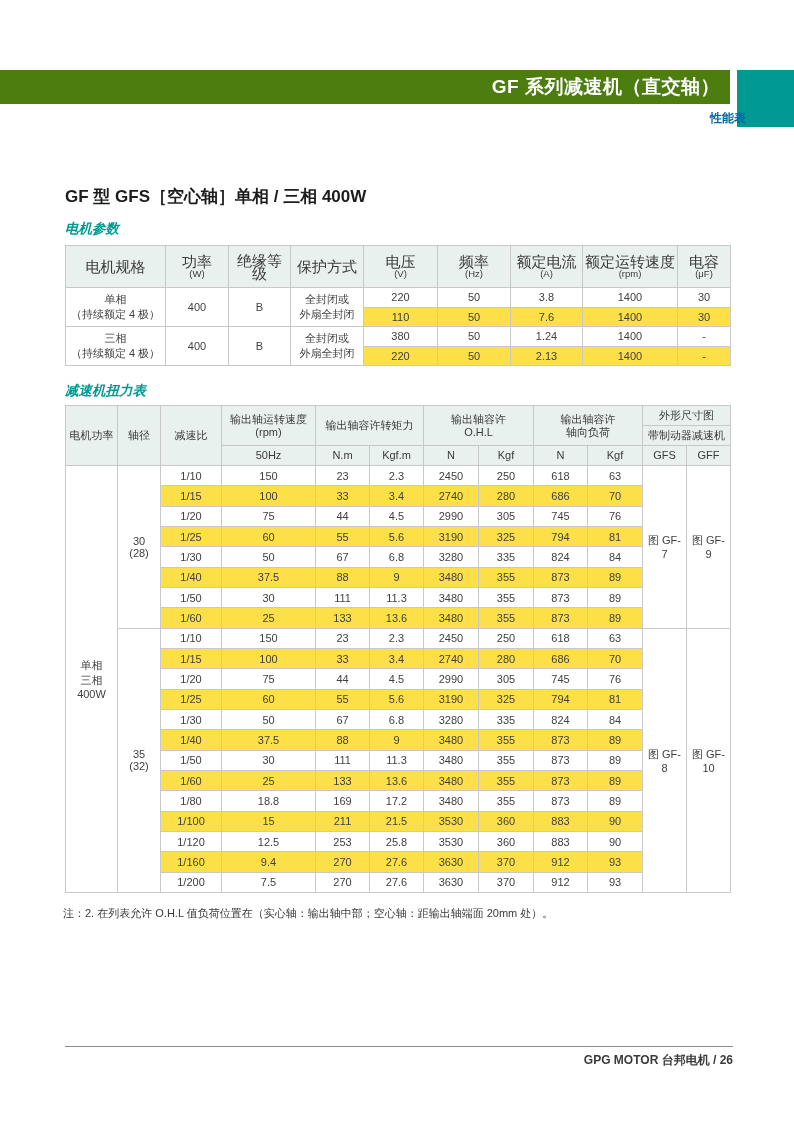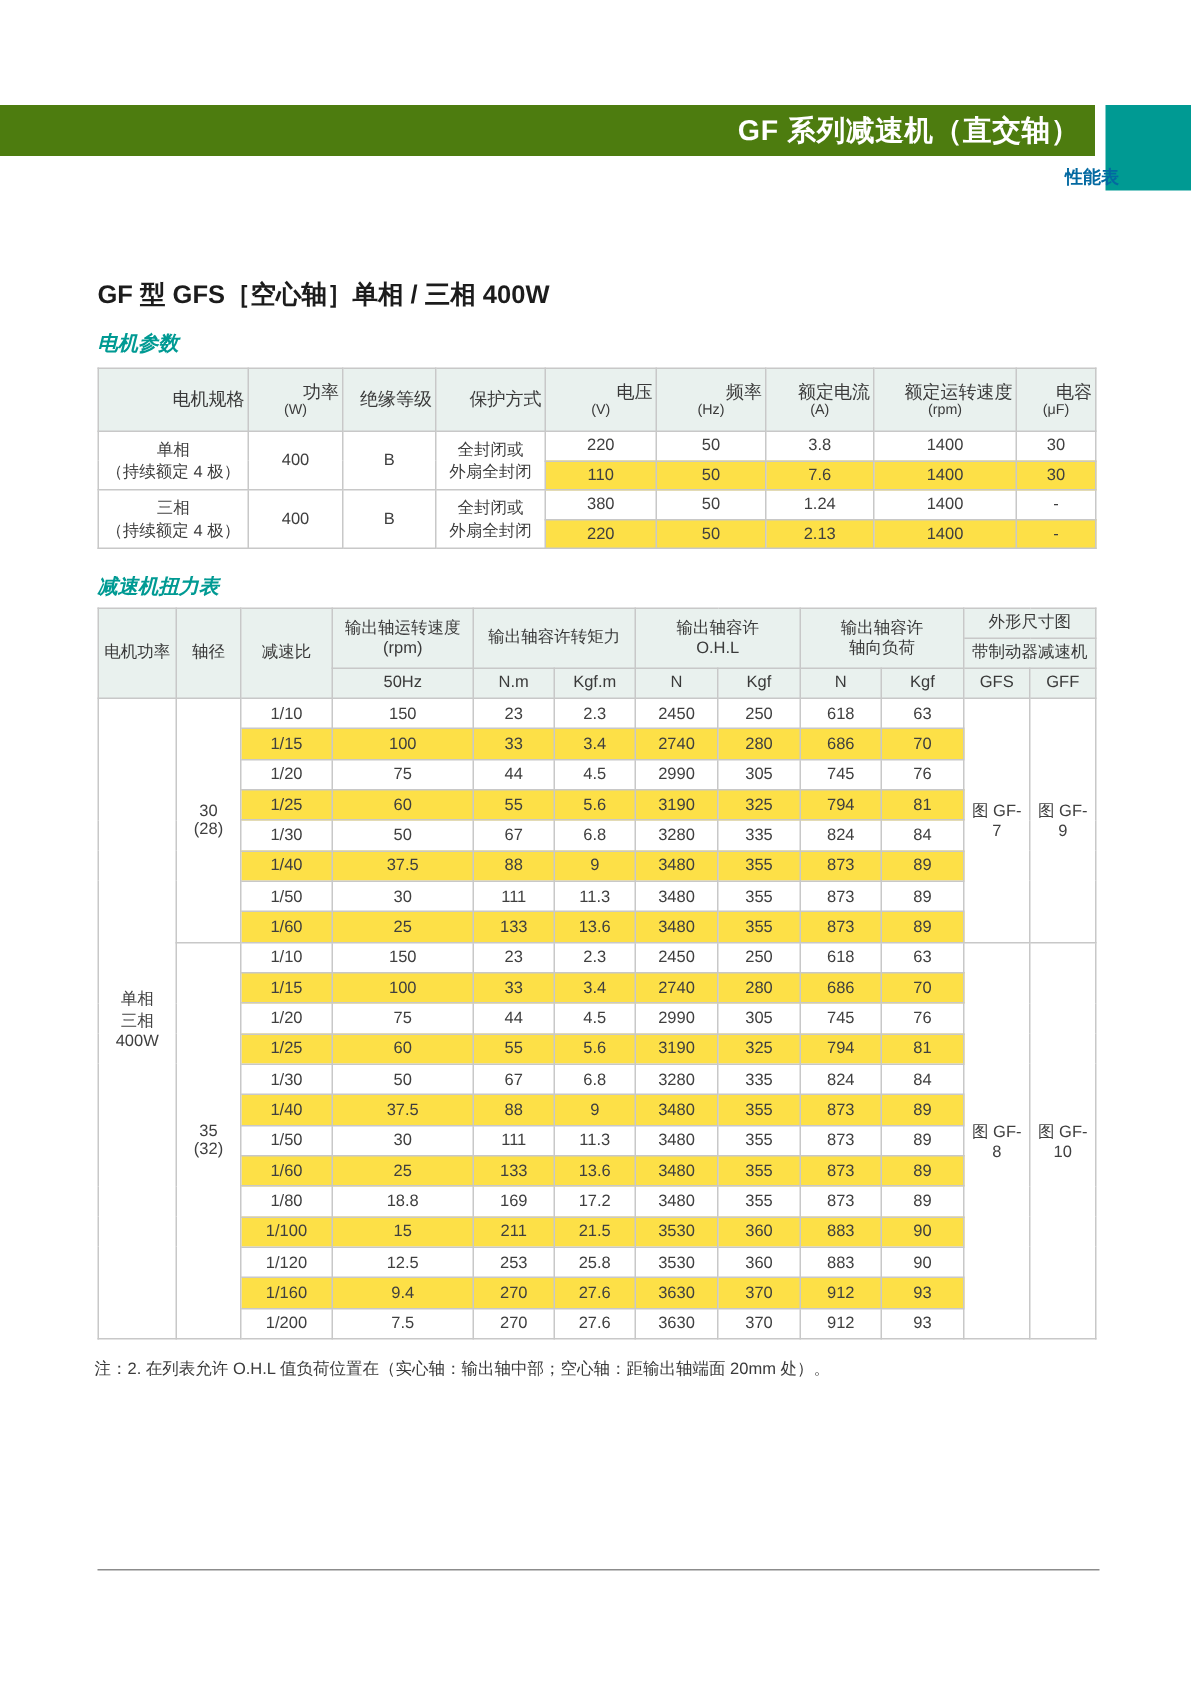--- a/index.html
+++ b/index.html
@@ -38,21 +38,21 @@
   th, td { border:1px solid #c8c8c8; text-align:center; vertical-align:middle; padding:1px 2px; }
   table { border:1.5px solid #7d7d7d; }
   thead th { background:#e9f1ee; font-weight:normal; color:#3a3a3a; font-size:11px; }
   tbody td { font-size:11px; color:#3f3f3f; }
   .pre { white-space:pre-line; }
   tr.stripe { background:#fde047; }
   td.merged { background:#ffffff; }
 
   .motor-table thead tr { height:42px; }
   .motor-table tbody tr { height:19.6px; }
-  .h-label { font-size:12px; line-height:13px;text-align:right; }
+  .h-label { font-size:15px; line-height:13px; }
   .h-unit  { font-size:9.5px; line-height:11px; }
   .h-unit:empty { display:none; }
 
   .torque-table thead tr.h1 { height:20px; }
   .torque-table thead tr.h2 { height:20px; }
   .torque-table thead tr.h3 { height:20px; }
   .torque-table thead th { line-height:12.5px; }
   .torque-table tbody tr { height:20.33px; }
 
   
@@ -446,14 +446,15 @@
   </table>
 
   <div class="notes">
     <span class="prefix">注：</span>
     <div class="note-lines">
       <div>2. 在列表允许 O.H.L 值负荷位置在（实心轴：输出轴中部；空心轴：距输出轴端面 20mm 处）。</div>
     </div>
   </div>
 
   <div class="footer-divider"></div>
+  <div class="footer-text">GPG MOTOR 台邦电机 / 26</div>
 
 </div>
 
 </body></html>

